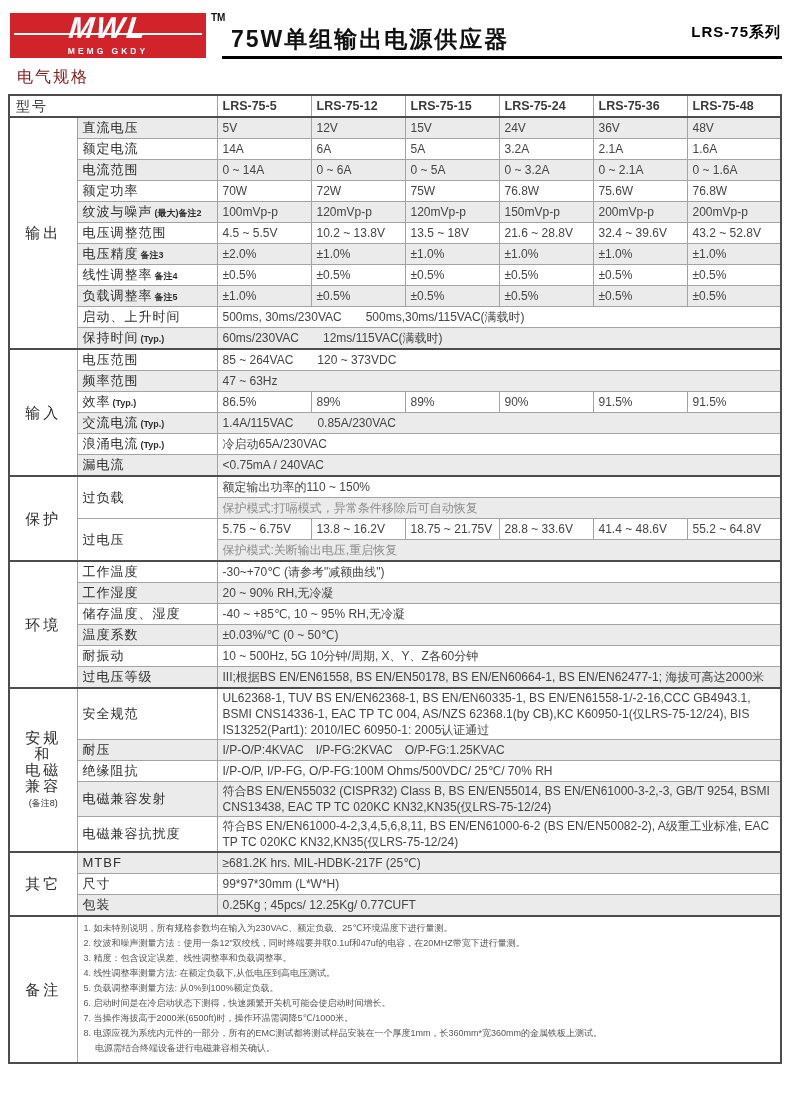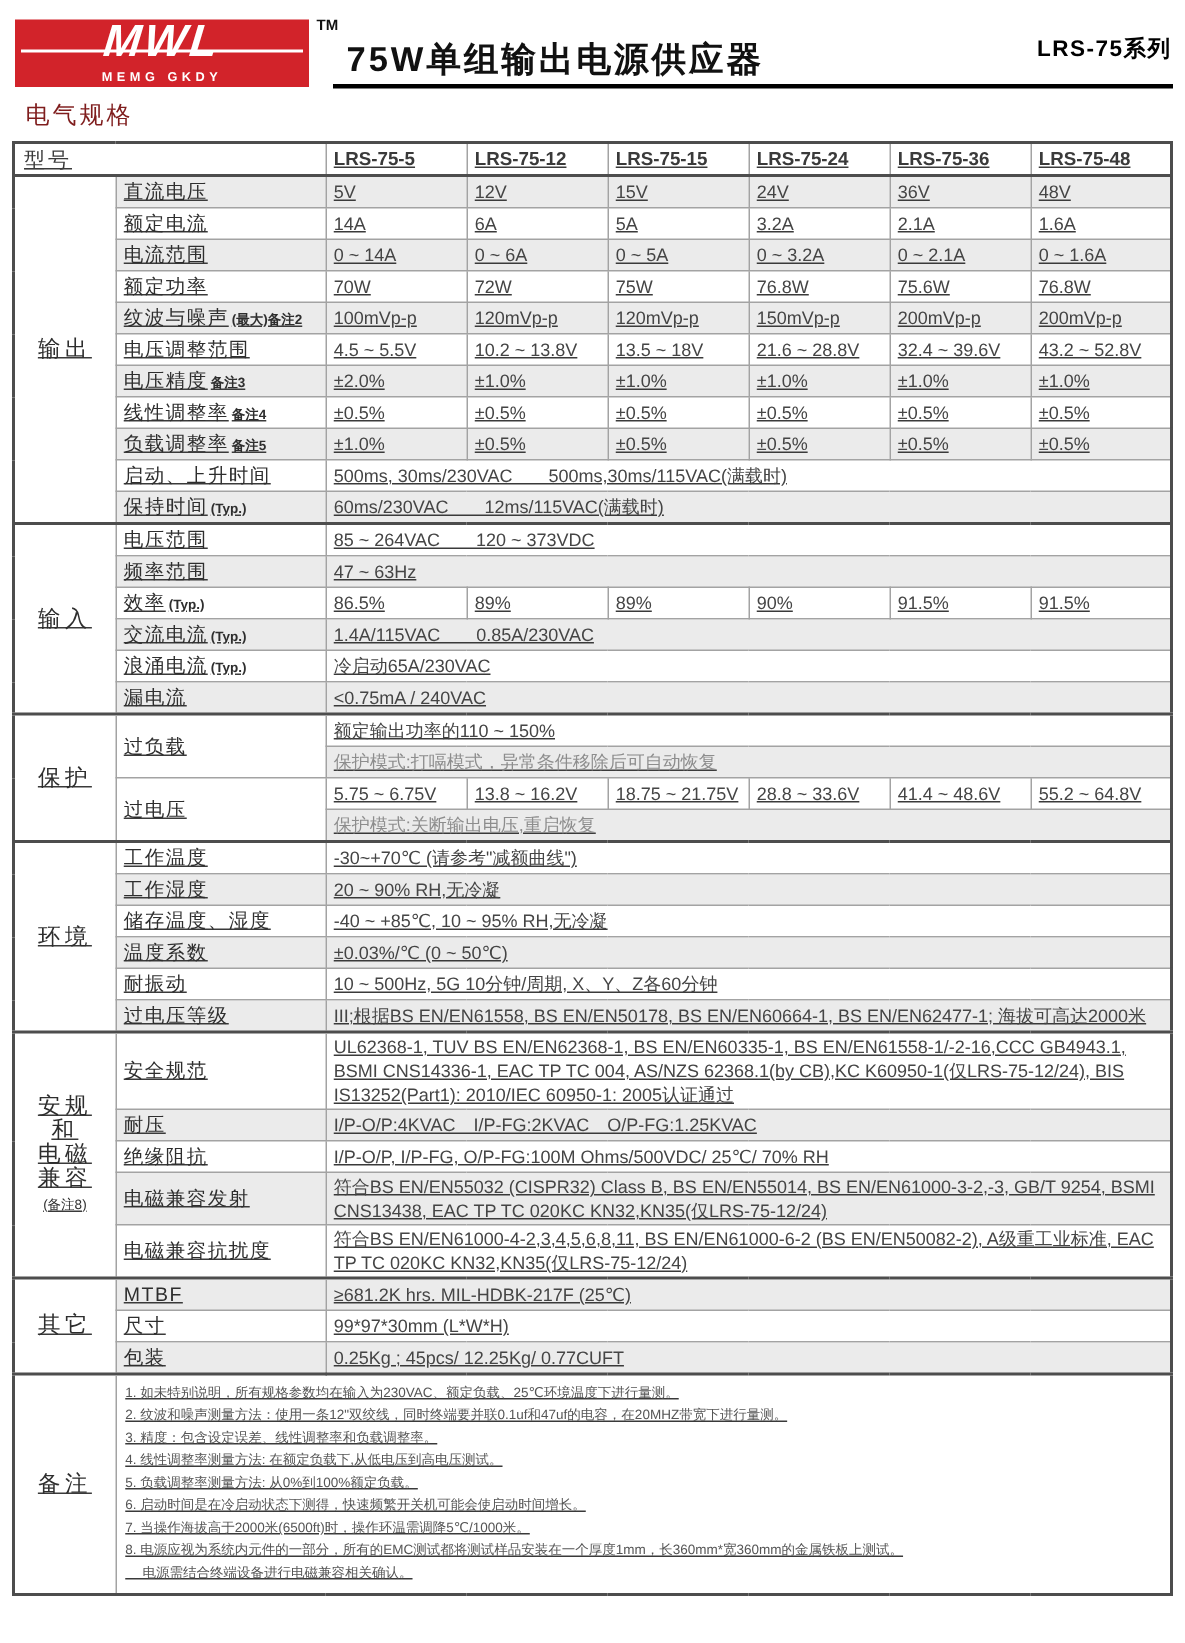--- a/index.html
+++ b/index.html
@@ -13,21 +13,21 @@
   .logo-mw{position:absolute;top:-2px;left:0;right:0;text-align:center;color:#fff;
     font-style:italic;font-weight:bold;font-size:30px;letter-spacing:2px;transform:skewX(-6deg);}
   .logo-bar{position:absolute;bottom:2px;left:4px;right:4px;border-top:2px solid #fff;
     text-align:center;color:#fff;font-size:8.5px;font-weight:bold;letter-spacing:3px;padding-top:11px;}
   .tm{position:absolute;left:211px;top:12px;font-size:10px;font-weight:bold;color:#111;}
   .doc-title{position:absolute;left:231px;top:24px;font-size:23px;font-weight:bold;letter-spacing:2px;color:#111;}
   .doc-series{position:absolute;right:9px;top:23px;font-size:15px;font-weight:bold;letter-spacing:1px;color:#000;}
   .header-rule{position:absolute;left:222px;right:8px;top:56px;border-top:3px solid #000;height:0;}
   .section-heading{position:absolute;left:17px;top:67px;font-size:16px;letter-spacing:2px;color:#7f1d1d;}
   
-  .table-wrap{position:absolute;left:8px;top:94px;width:758px;text-decoration:underline;}
+  .table-wrap{position:absolute;left:8px;top:94px;width:758px;}
   table.spec-table{border-collapse:collapse;table-layout:fixed;width:774px;border:2px solid #4d4d4d;}
   .spec-table td{border:1px solid #a3a3a3;padding:1px 5px;font-size:12px;line-height:16px;
     height:18px;vertical-align:middle;overflow:hidden;}
   .spec-table tr.stripe td{background:#ebebeb;}
   .spec-table td.group-cell{background:#fff !important;text-align:center;font-size:15px;
     letter-spacing:3px;color:#2e2e2e;padding:0 1px;}
   .g-note{font-size:9px;letter-spacing:0;margin-top:1px;text-align:center;}
   .spec-table tr.sec-start td{border-top:2px solid #4d4d4d;}
   td.model-label{font-size:14px;letter-spacing:2px;padding-left:6px;}
   td.model-header{font-weight:bold;font-size:12.5px;margin-left:45px;}

